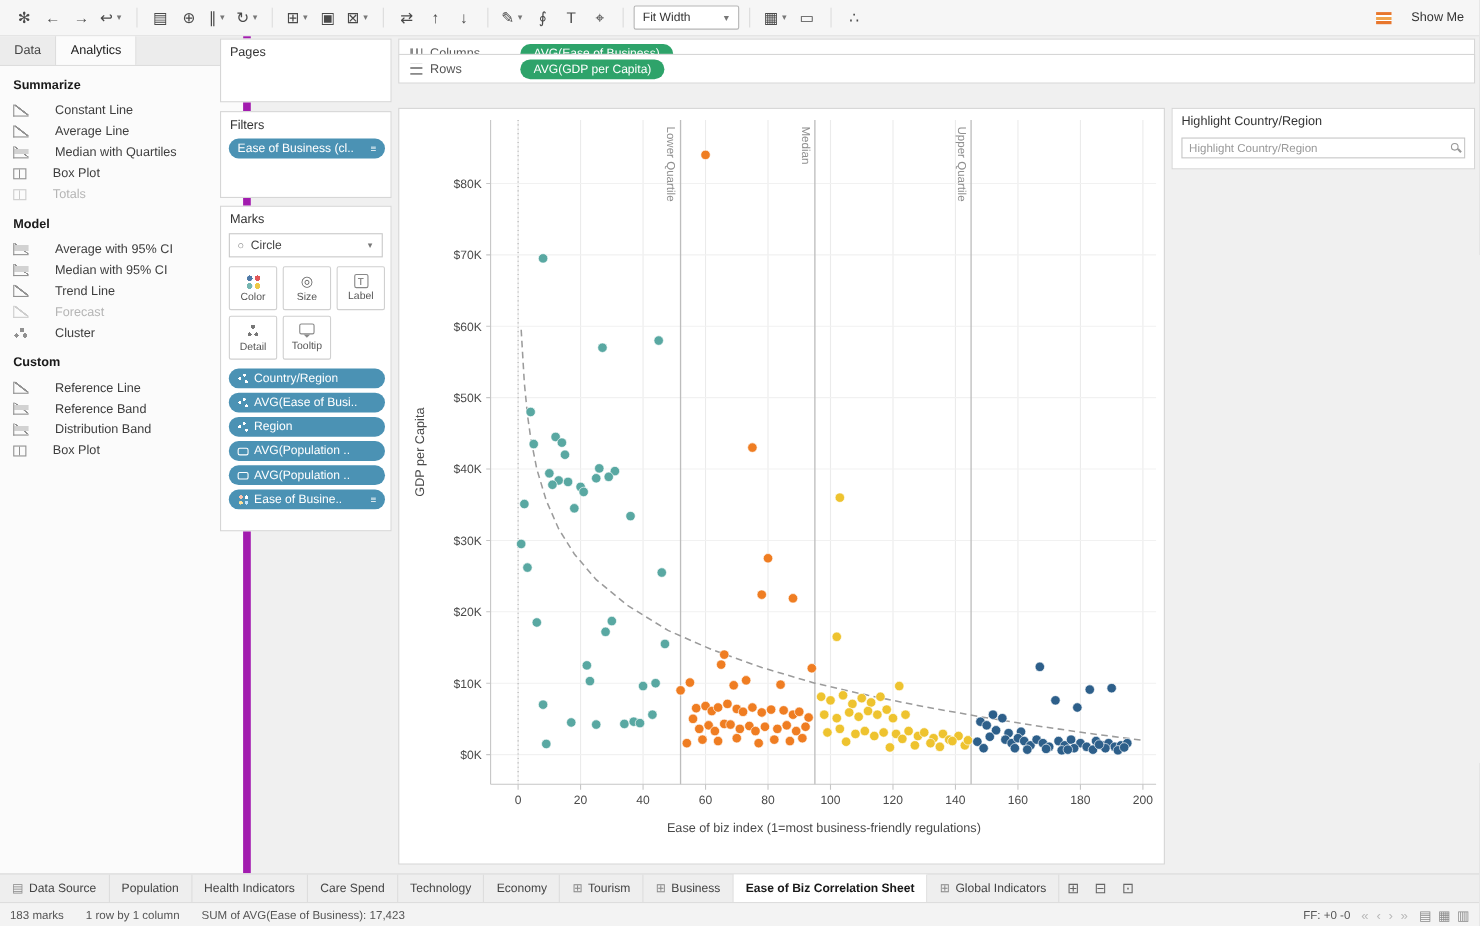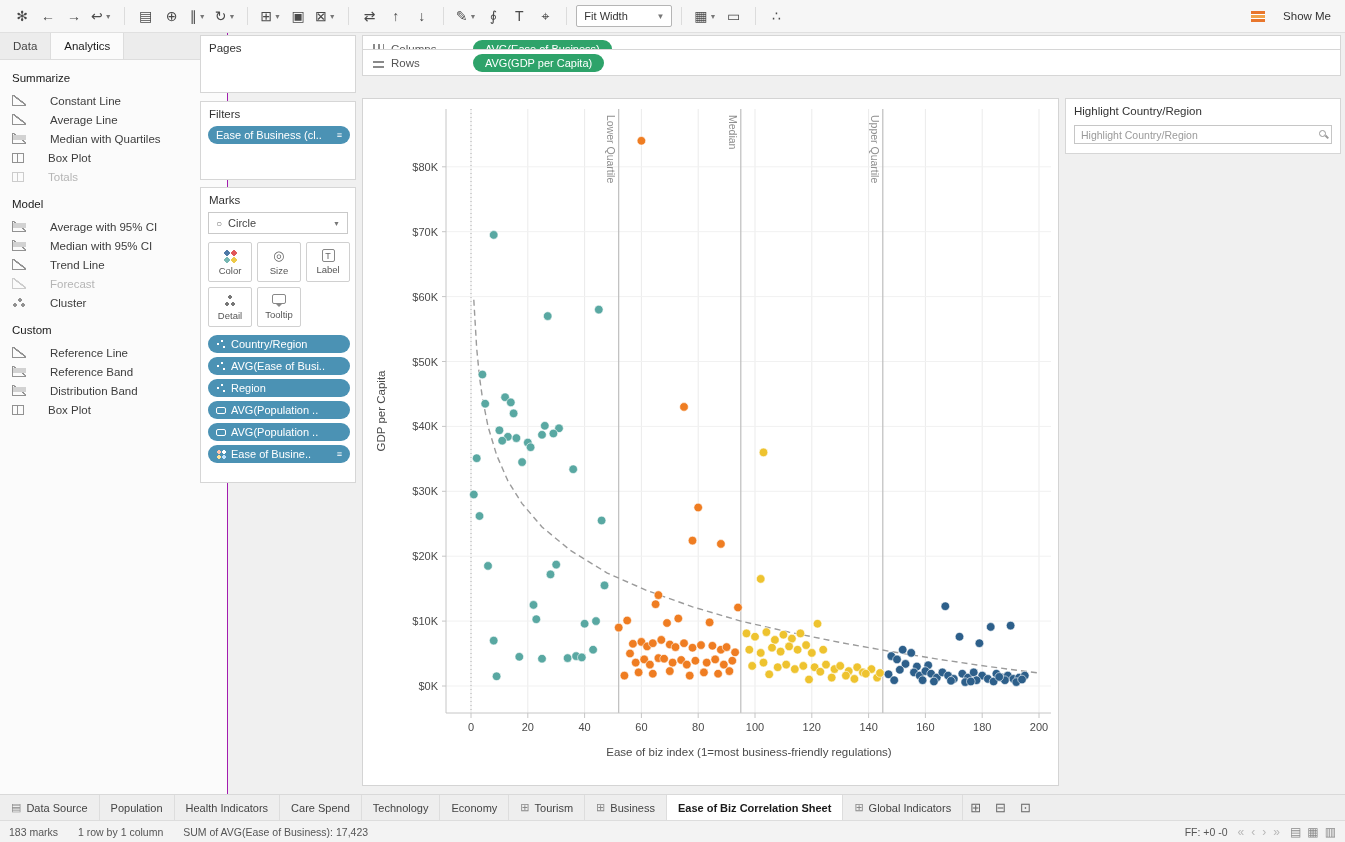--- a/index.html
+++ b/index.html
@@ -12,27 +12,27 @@
   .tbtn{display:inline-flex;align-items:center;justify-content:center;height:24px;min-width:24px;padding:0 3px;color:#4a4a4a;font-size:14px;border-radius:2px;cursor:default}
   .tglyph{display:inline-flex;align-items:center;justify-content:center}
   .caret{font-size:7px;color:#777;margin-left:2px}
   .tsep{width:1px;height:18px;background:#dcdcdc;margin:0 7px}
   .fit-select{display:inline-flex;align-items:center;border:1px solid #b5b5b5;background:#fff;height:22px;padding:0 7px;font-size:11px;border-radius:2px;min-width:96px;color:#333}
   .fit-select .caret{margin-left:auto;font-size:8px}
   .showme{margin-left:auto;display:flex;align-items:center;gap:18px;font-size:11.5px;color:#333;padding-right:4px}
   .showme-icon{width:14px;height:11px;background:linear-gradient(#e8762c 0 3px,#fff 3px 4px,#f0a24a 4px 7px,#fff 7px 8px,#e8762c 8px 11px)}
 
   
-  .left-panel{position:absolute;top:33px;left:0;width:228px;bottom:48px;background:#fbfbfb;border-right:1px solid #a21caf}
+  .left-panel{position:absolute;top:33px;left:0;width:228px;bottom:48px;background:#fbfbfb;border-right:7px solid #a21caf}
   .pane-tabs{display:flex;height:27px;border-bottom:1px solid #ddd;background:#ececec;align-items:stretch}
   .pane-tab{padding:0 13px;display:flex;align-items:center;font-size:11.5px;color:#444;border-right:1px solid #ddd}
   .pane-tab.active{background:#fbfbfb;font-weight:normal;color:#1a1a1a}
   .collapse{margin-left:auto;display:flex;align-items:center;padding:0 9px;color:#777;font-size:13px}
   .section{padding:12px 12px 0}
-  .section-title{font-weight:normal;font-size:11.5px;color:#1a1a1a;margin-bottom:7px}
+  .section-title{font-weight:bold;font-size:11.5px;color:#1a1a1a;margin-bottom:7px}
   .an-item{display:flex;align-items:center;gap:24px;height:19px;color:#3d3d3d;font-size:11.5px;white-space:nowrap}
   .an-item.disabled{color:#b5b5b5}
   .ic{width:14px;height:11px;flex:none;opacity:.8}
   .ic-line{border-left:1px solid #777;border-bottom:1px solid #777;background:linear-gradient(to top right,transparent 44%,#777 46%,#777 54%,transparent 56%)}
   .ic-band{border-left:1px solid #777;border-bottom:1px solid #777;background:linear-gradient(rgba(0,0,0,0) 0 2px,#c9c9c9 2px 7px,rgba(0,0,0,0) 7px),linear-gradient(to top right,transparent 46%,#777 47%,#777 53%,transparent 54%)}
   .ic-box{width:12px;height:10px;border:1px solid #777;background:linear-gradient(90deg,rgba(0,0,0,0) 0 45%,#777 45% 55%,rgba(0,0,0,0) 55%)}
   .ic-cluster{background:radial-gradient(circle 2px at 3px 8px,#777 98%,rgba(0,0,0,0)),radial-gradient(circle 2px at 8px 3px,#777 98%,rgba(0,0,0,0)),radial-gradient(circle 2px at 11px 8px,#777 98%,rgba(0,0,0,0))}
   .an-item.disabled .ic{opacity:.35}
 
   

